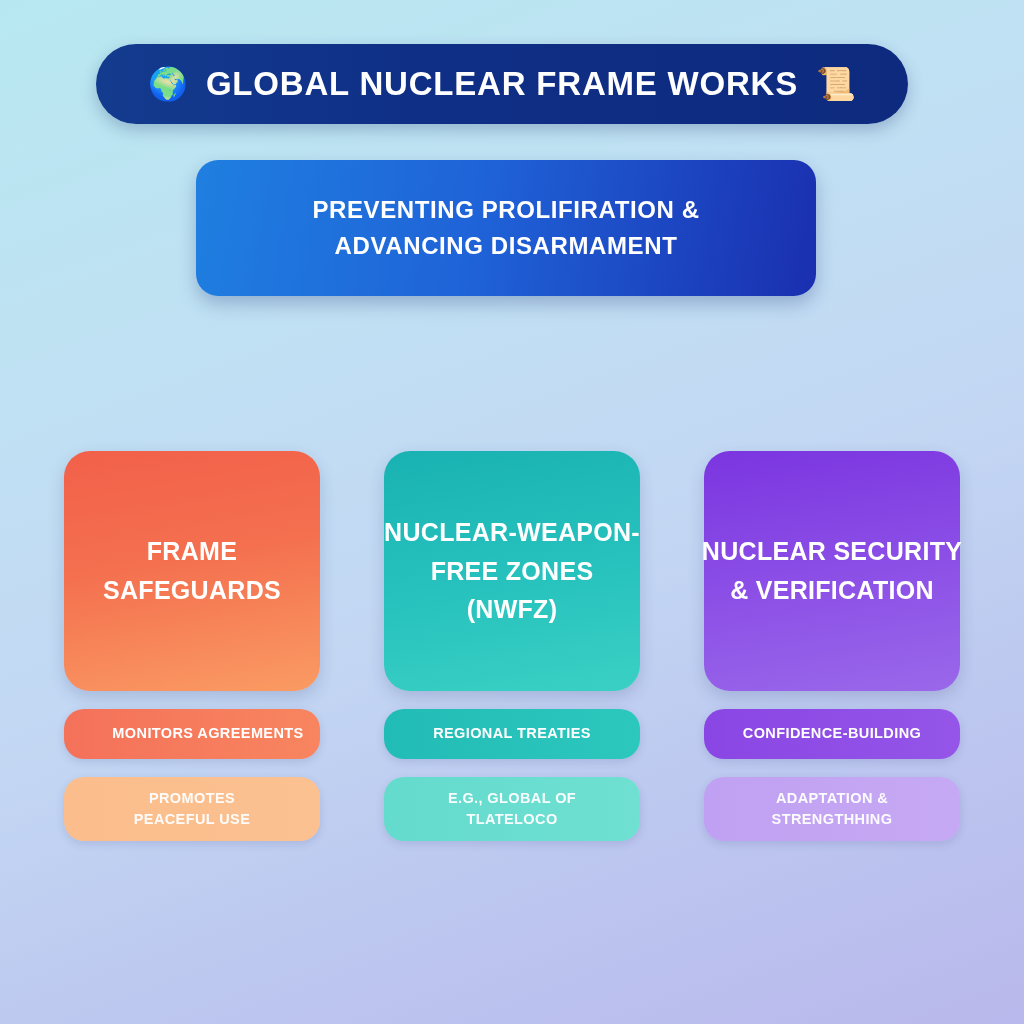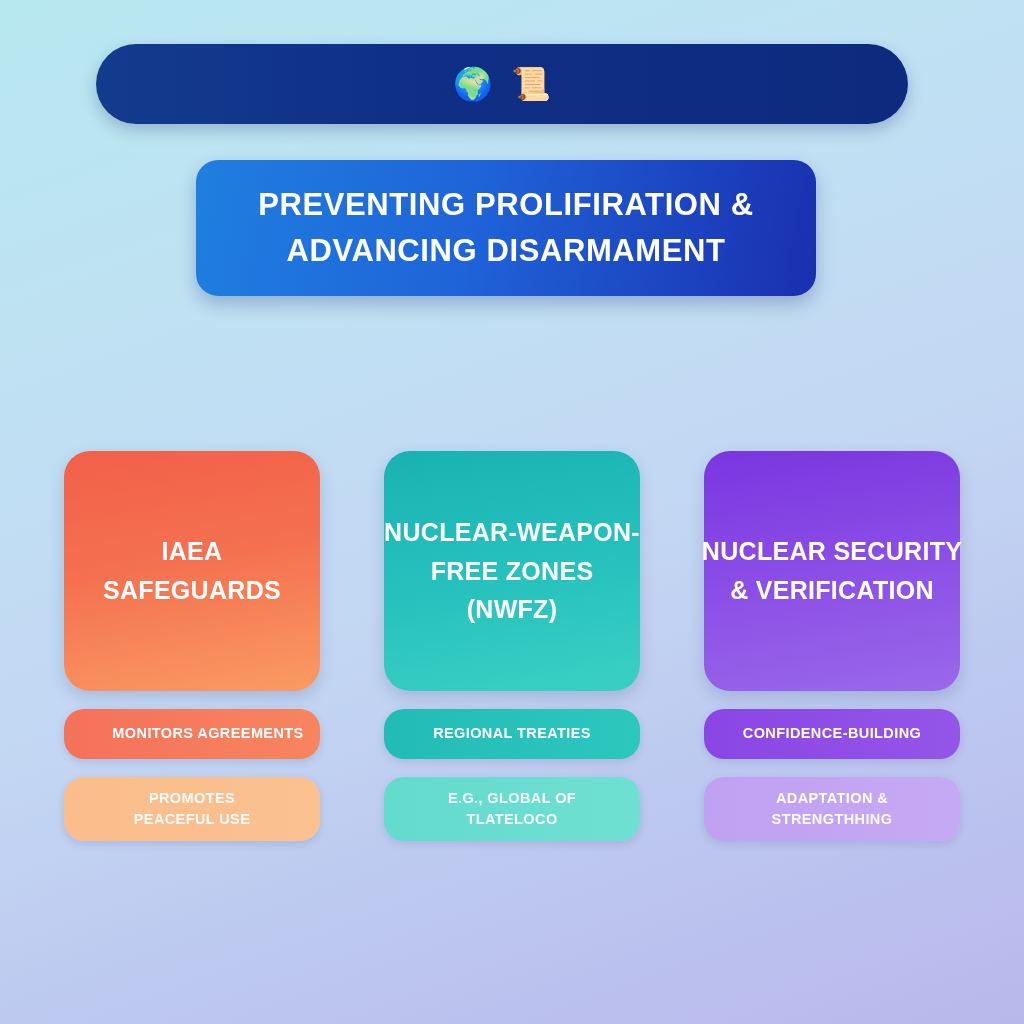--- a/index.html
+++ b/index.html
@@ -60,21 +60,21 @@
     display: flex;
     flex-direction: column;
     align-items: center;
     justify-content: center;
     text-align: center;
     padding: 0 24px;
     box-sizing: border-box;
   }
   .subtitle-line {
     color: #ffffff;
-    font-size: 31px;
+    font-size: 24px;
     font-weight: bold;
     letter-spacing: 0.6px;
     line-height: 1.5;
     white-space: nowrap;
   }
 
   
   .columns {
     position: absolute;
     left: 64px;
@@ -153,34 +153,35 @@
   .chip-purple-1 { background: linear-gradient(90deg, #8a46e4 0%, #9455e8 100%); }
   .chip-purple-2 { background: linear-gradient(90deg, #c0a0f2 0%, #c6a9f4 100%); }
 </style>
 </head>
 <body>
 
 <div id="canvas">
 
   <div class="header-pill">
     <span class="emoji">🌍</span>
+    <span class="header-title">GLOBAL NUCLEAR FRAME WORKS</span>
     <span class="emoji">📜</span>
   </div>
 
   <div class="subtitle-block">
     <span class="subtitle-line">PREVENTING PROLIFIRATION &amp;</span>
     <span class="subtitle-line">ADVANCING DISARMAMENT</span>
   </div>
 
   <div class="columns">
 
     <div class="column">
       <div class="card card-orange">
         <div class="card-title">
-          <span class="nb">IAEA</span><br>
+          <span class="nb">FRAME</span><br>
           <span class="nb">SAFEGUARDS</span>
         </div>
       </div>
       <div class="chip chip-primary chip-orange-1">
         <span class="chip-text">MONITORS AGREEMENTS</span>
       </div>
       <div class="chip chip-secondary chip-orange-2">
         <span class="chip-text">
           <span>PROMOTES</span><br>
           <span>PEACEFUL USE</span>

